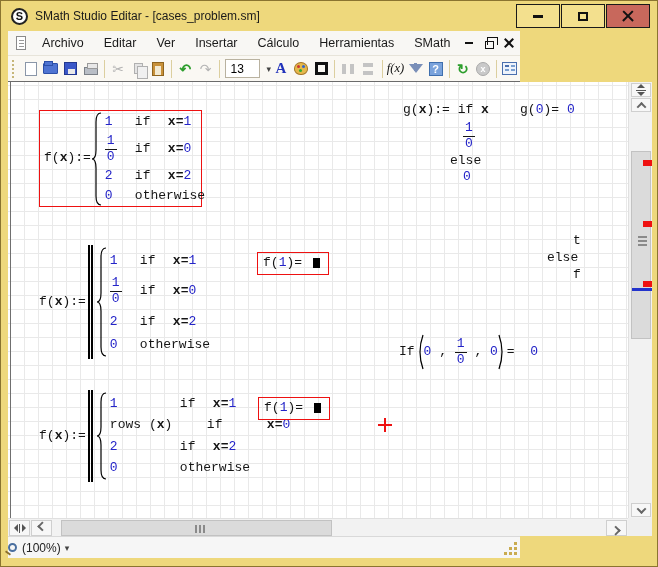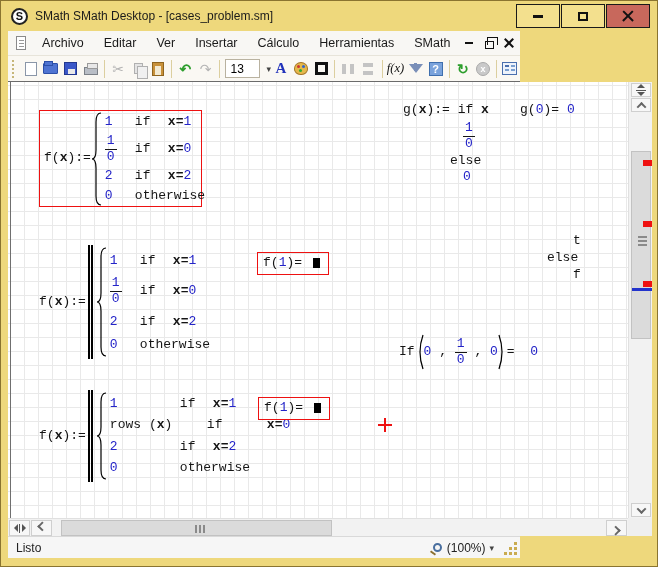--- a/index.html
+++ b/index.html
@@ -121,21 +121,21 @@
   .magnifier:after{content:"";position:absolute;left:-5px;top:7px;width:6px;height:2px;background:#8a6f2f;transform:rotate(35deg);}
   .resize-grip{position:absolute;right:13px;bottom:3px;width:3px;height:3px;background:#c9ab50;box-shadow:5px -5px 0 #c9ab50,10px -10px 0 #c9ab50,5px 0 0 #c9ab50,10px -5px 0 #c9ab50,10px 0 0 #c9ab50;}
 </style>
 </head>
 <body>
 
 <div class="window">
 
   <div class="titlebar">
     <div class="logo">S</div>
-    <div class="title-text">SMath SMath Desktop - [cases_problem.sm]</div>
+    <div class="title-text">SMath Studio Editar - [cases_problem.sm]</div>
     <div class="winbtn">
         <span class="glyph-min"></span>
       </div>
     <div class="winbtn">
         <span class="glyph-max"></span>
       </div>
     <div class="winbtn close">
         <span class="glyph-x"></span>
       </div>
   </div>
@@ -406,21 +406,20 @@
             <span class="hgrip"></span>
           </div>
         <div class="hbtn" style="left:598px;width:21px;">
             <span class="chev right"></span>
           </div>
       </div>
       <div class="corner"></div>
     </div>
 
     <div class="statusbar">
-      <span class="status-text">Listo</span>
       <span class="zoom-area">
         <span class="magnifier"></span>
         <span>(100%)</span>
         <span class="caret">▾</span>
       </span>
       <span class="resize-grip"></span>
     </div>
 
   </div>
 </div>

